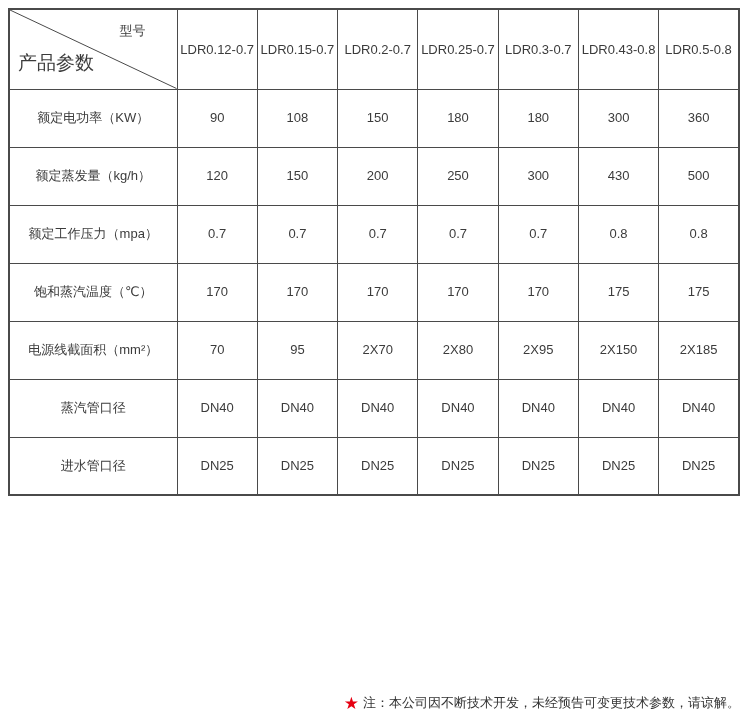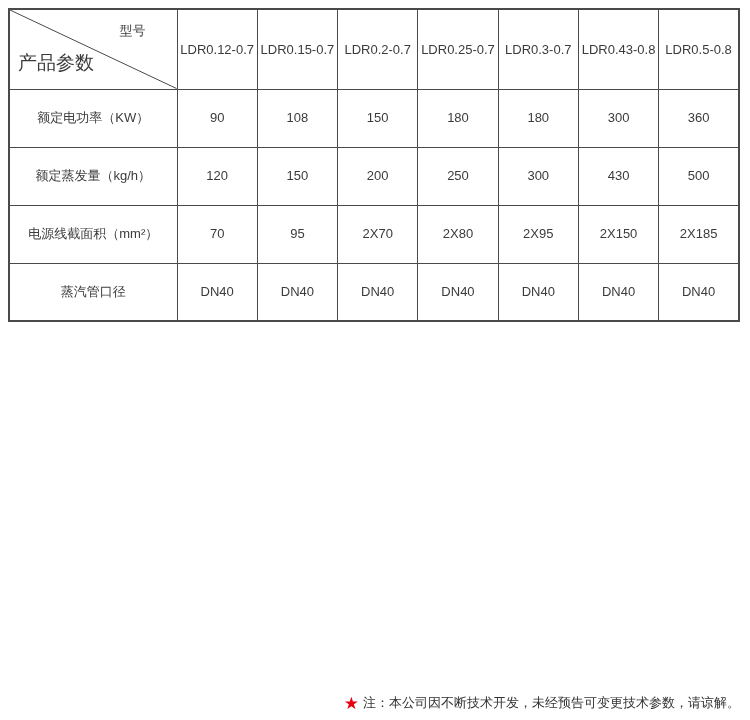--- a/index.html
+++ b/index.html
@@ -142,39 +142,69 @@
           <th class="row-label">额定蒸发量（kg/h）</th>
           <td>120</td>
           <td>150</td>
           <td>200</td>
           <td>250</td>
           <td>300</td>
           <td>430</td>
           <td>500</td>
         </tr>
         <tr>
+          <th class="row-label">额定工作压力（mpa）</th>
+          <td>0.7</td>
+          <td>0.7</td>
+          <td>0.7</td>
+          <td>0.7</td>
+          <td>0.7</td>
+          <td>0.8</td>
+          <td>0.8</td>
+        </tr>
+        <tr>
+          <th class="row-label">饱和蒸汽温度（℃）</th>
+          <td>170</td>
+          <td>170</td>
+          <td>170</td>
+          <td>170</td>
+          <td>170</td>
+          <td>175</td>
+          <td>175</td>
+        </tr>
+        <tr>
           <th class="row-label">电源线截面积（mm²）</th>
           <td>70</td>
           <td>95</td>
           <td>2X70</td>
           <td>2X80</td>
           <td>2X95</td>
           <td>2X150</td>
           <td>2X185</td>
         </tr>
         <tr>
           <th class="row-label">蒸汽管口径</th>
           <td>DN40</td>
           <td>DN40</td>
           <td>DN40</td>
           <td>DN40</td>
           <td>DN40</td>
           <td>DN40</td>
           <td>DN40</td>
         </tr>
+        <tr>
+          <th class="row-label">进水管口径</th>
+          <td>DN25</td>
+          <td>DN25</td>
+          <td>DN25</td>
+          <td>DN25</td>
+          <td>DN25</td>
+          <td>DN25</td>
+          <td>DN25</td>
+        </tr>
       </tbody>
   </table>
 
   <div class="footnote">
     <span class="star" style="color: rgb(230, 0, 18);">★</span>
     <span>注：本公司因不断技术开发，未经预告可变更技术参数，请谅解。</span>
   </div>
 
 </div>
 

